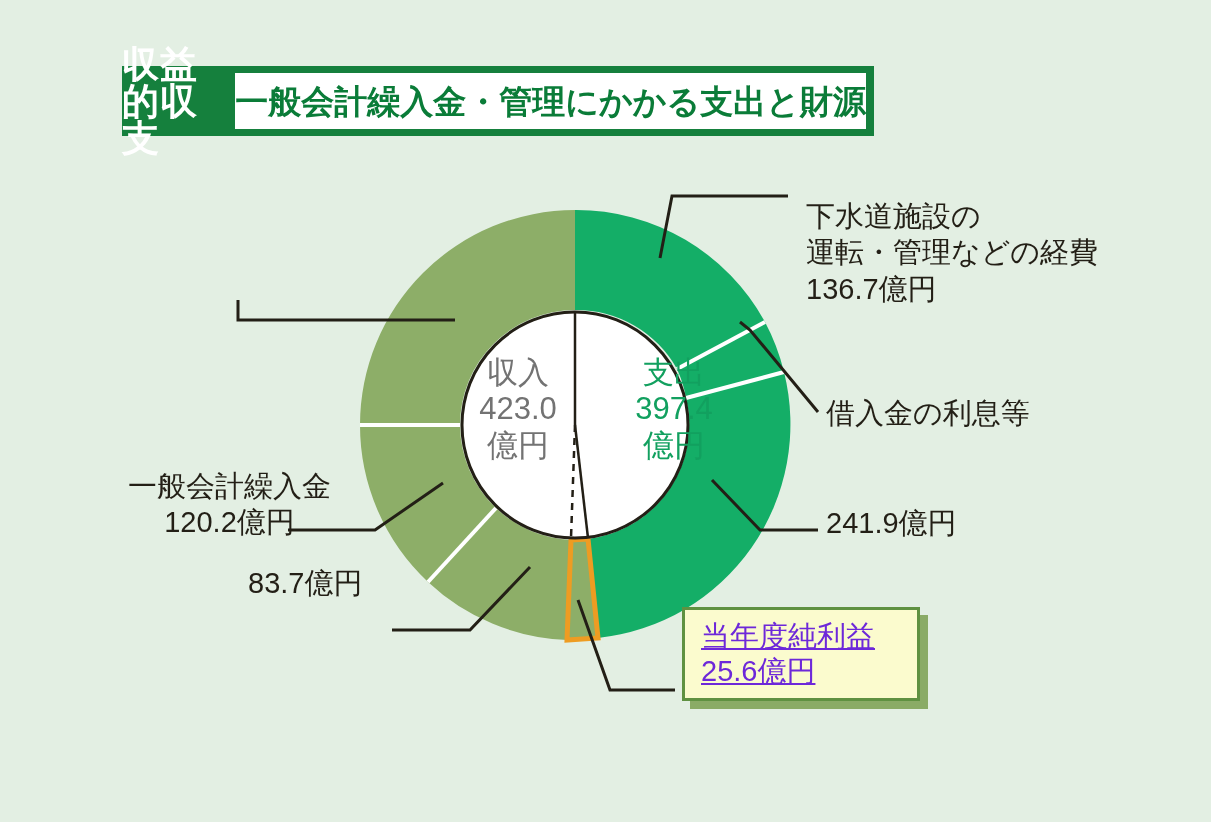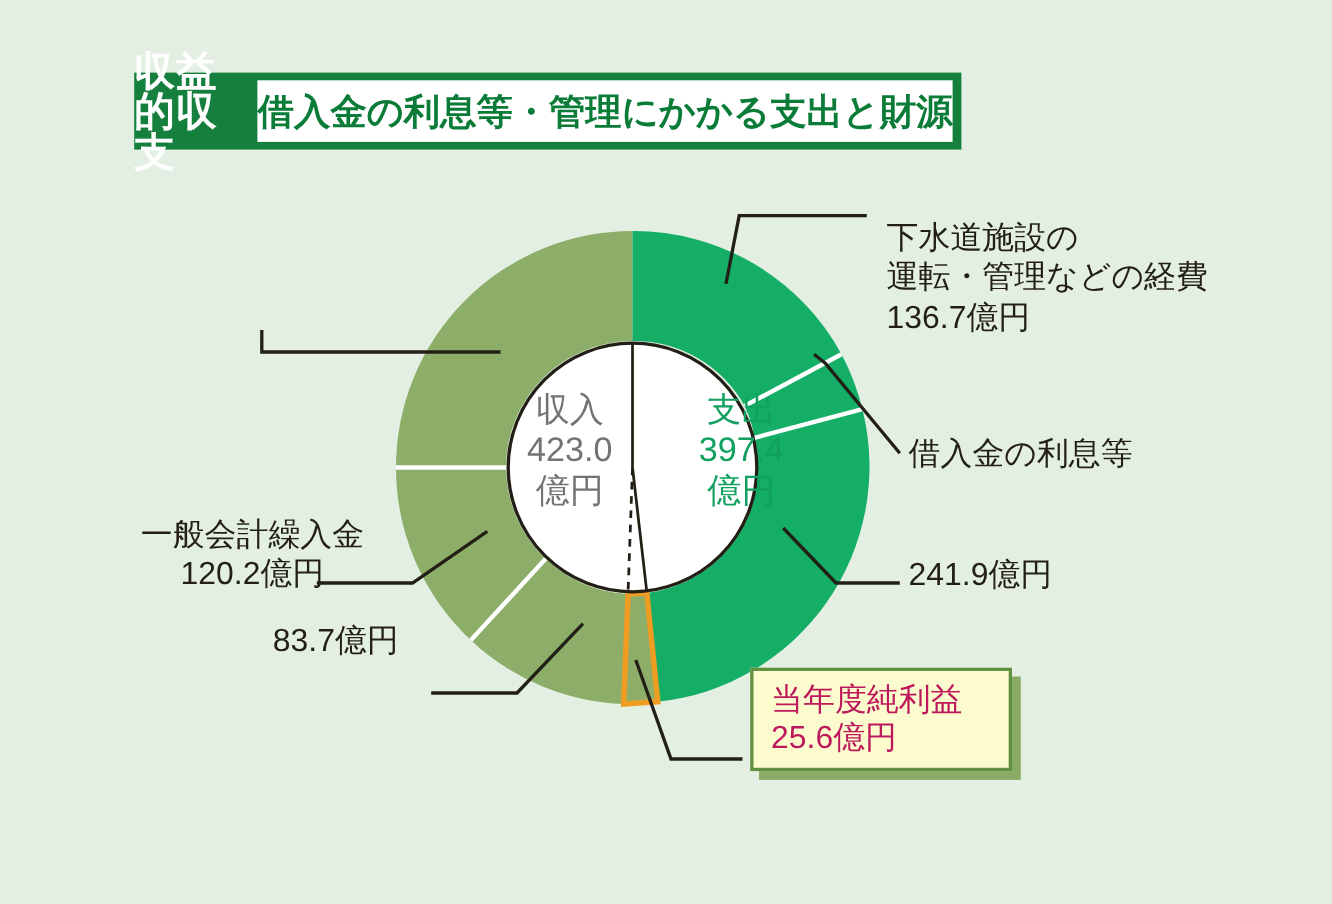--- a/index.html
+++ b/index.html
@@ -128,35 +128,36 @@
     height: 94px;
     background: #fbfbce;
     border: 3px solid #5f9141;
     box-sizing: border-box;
     display: flex;
     flex-direction: column;
     justify-content: center;
     padding-left: 16px;
   }
   .profit-box .line {
-    color: #be185d;
+    color: #6d28d9;
     font-size: 29px;
     line-height: 1.22;
     white-space: nowrap;
+    text-decoration: underline;
   }
 </style>
 </head>
 <body>
 
 <div id="root">
 
   <div class="banner">
     <div class="banner-tag">収益的収支</div>
     <div class="banner-title-wrap">
-      <div class="banner-title">借入金の利息等・管理にかかる支出と財源</div>
+      <div class="banner-title">一般会計繰入金・管理にかかる支出と財源</div>
     </div>
   </div>
 
   <div class="chart-area">
     <svg class="donut" width="1211" height="822" viewBox="0 0 1211 822">
 
       <g>
 
         <path d="M 575 210 A 215 215 0 0 0 360 425 L 460 425 A 115 115 0 0 1 575 310 Z" fill="#8dae68"></path>
         <path d="M 360 425 A 215 215 0 0 0 428 582 L 496 508 A 115 115 0 0 1 460 425 Z" fill="#8dae68"></path>

